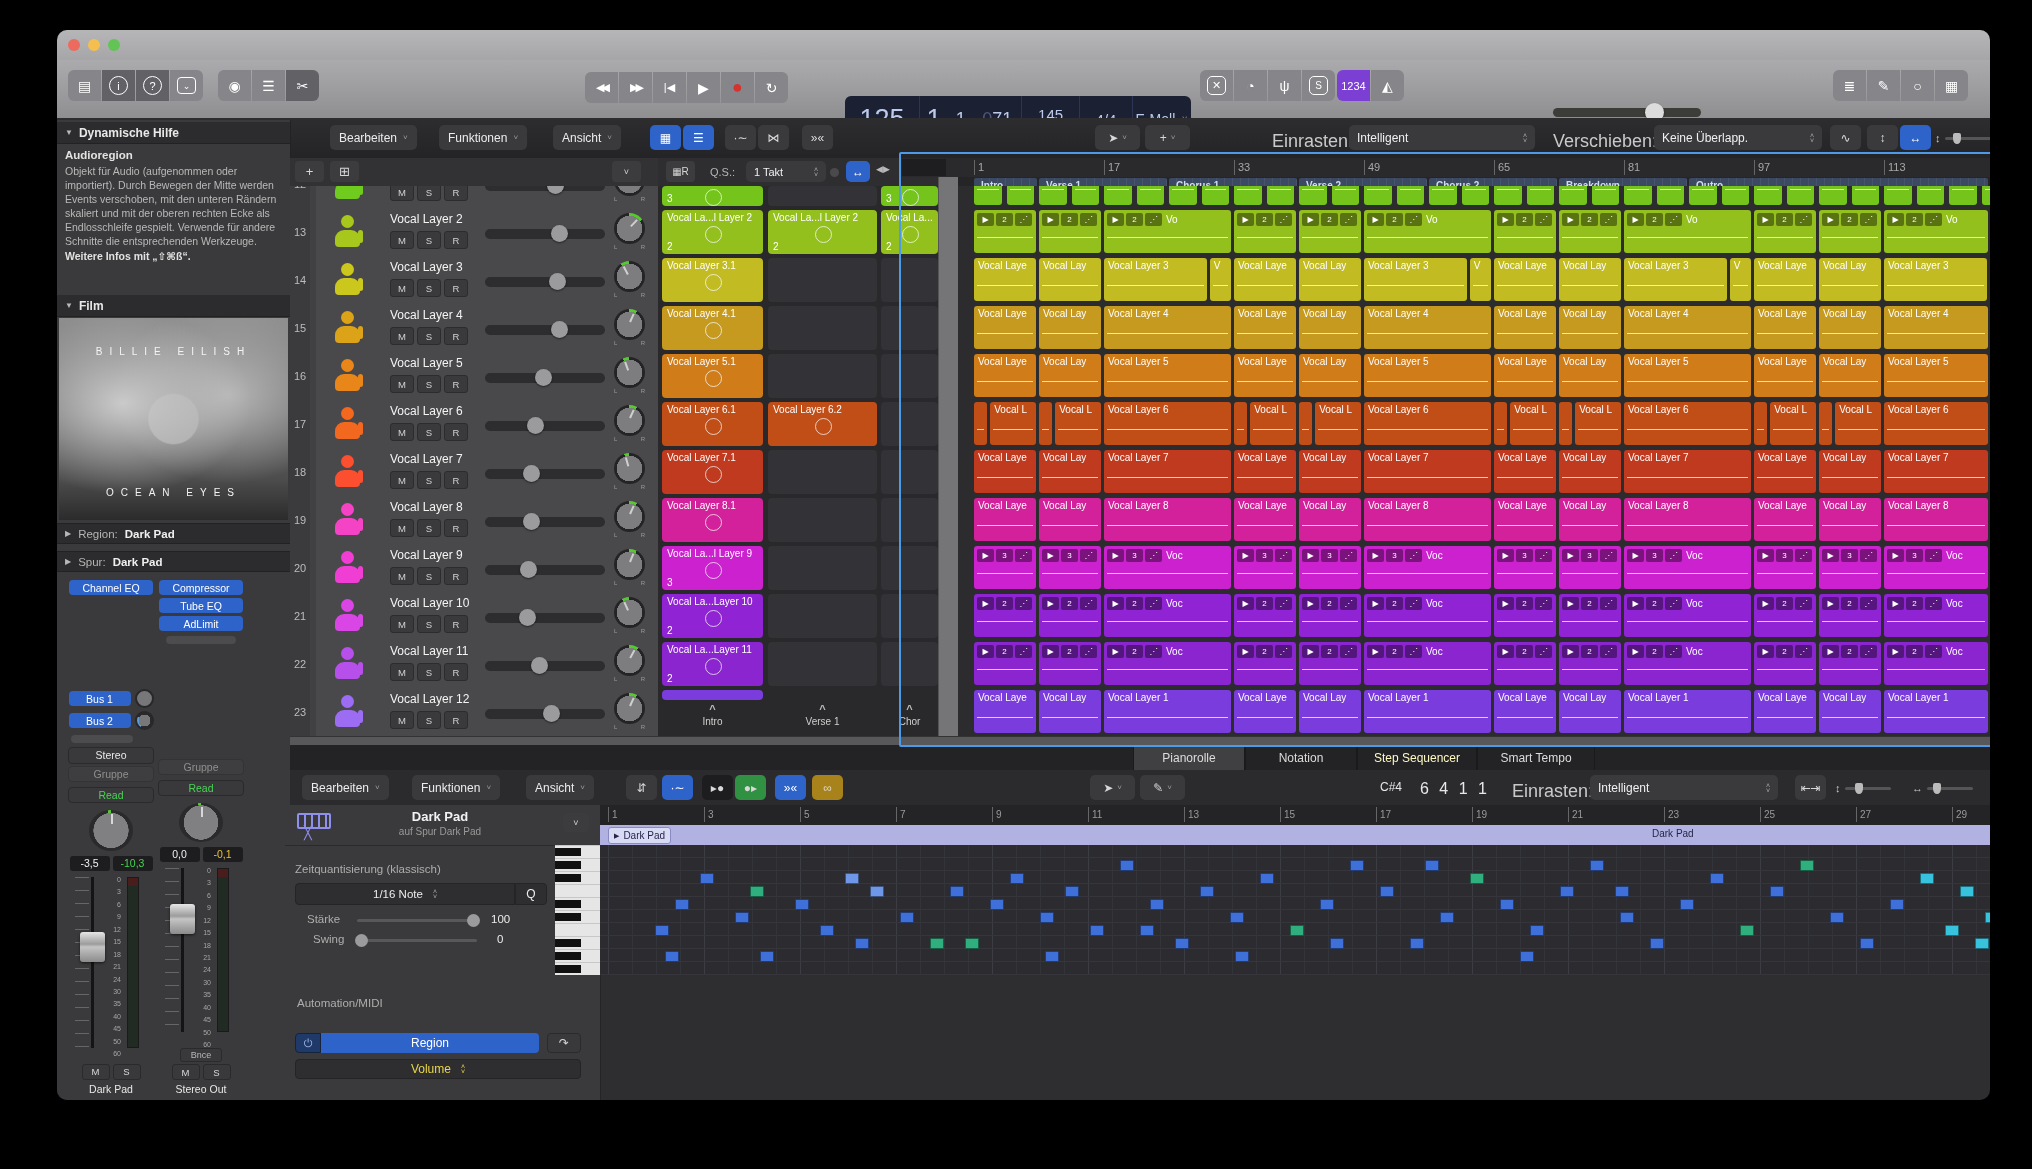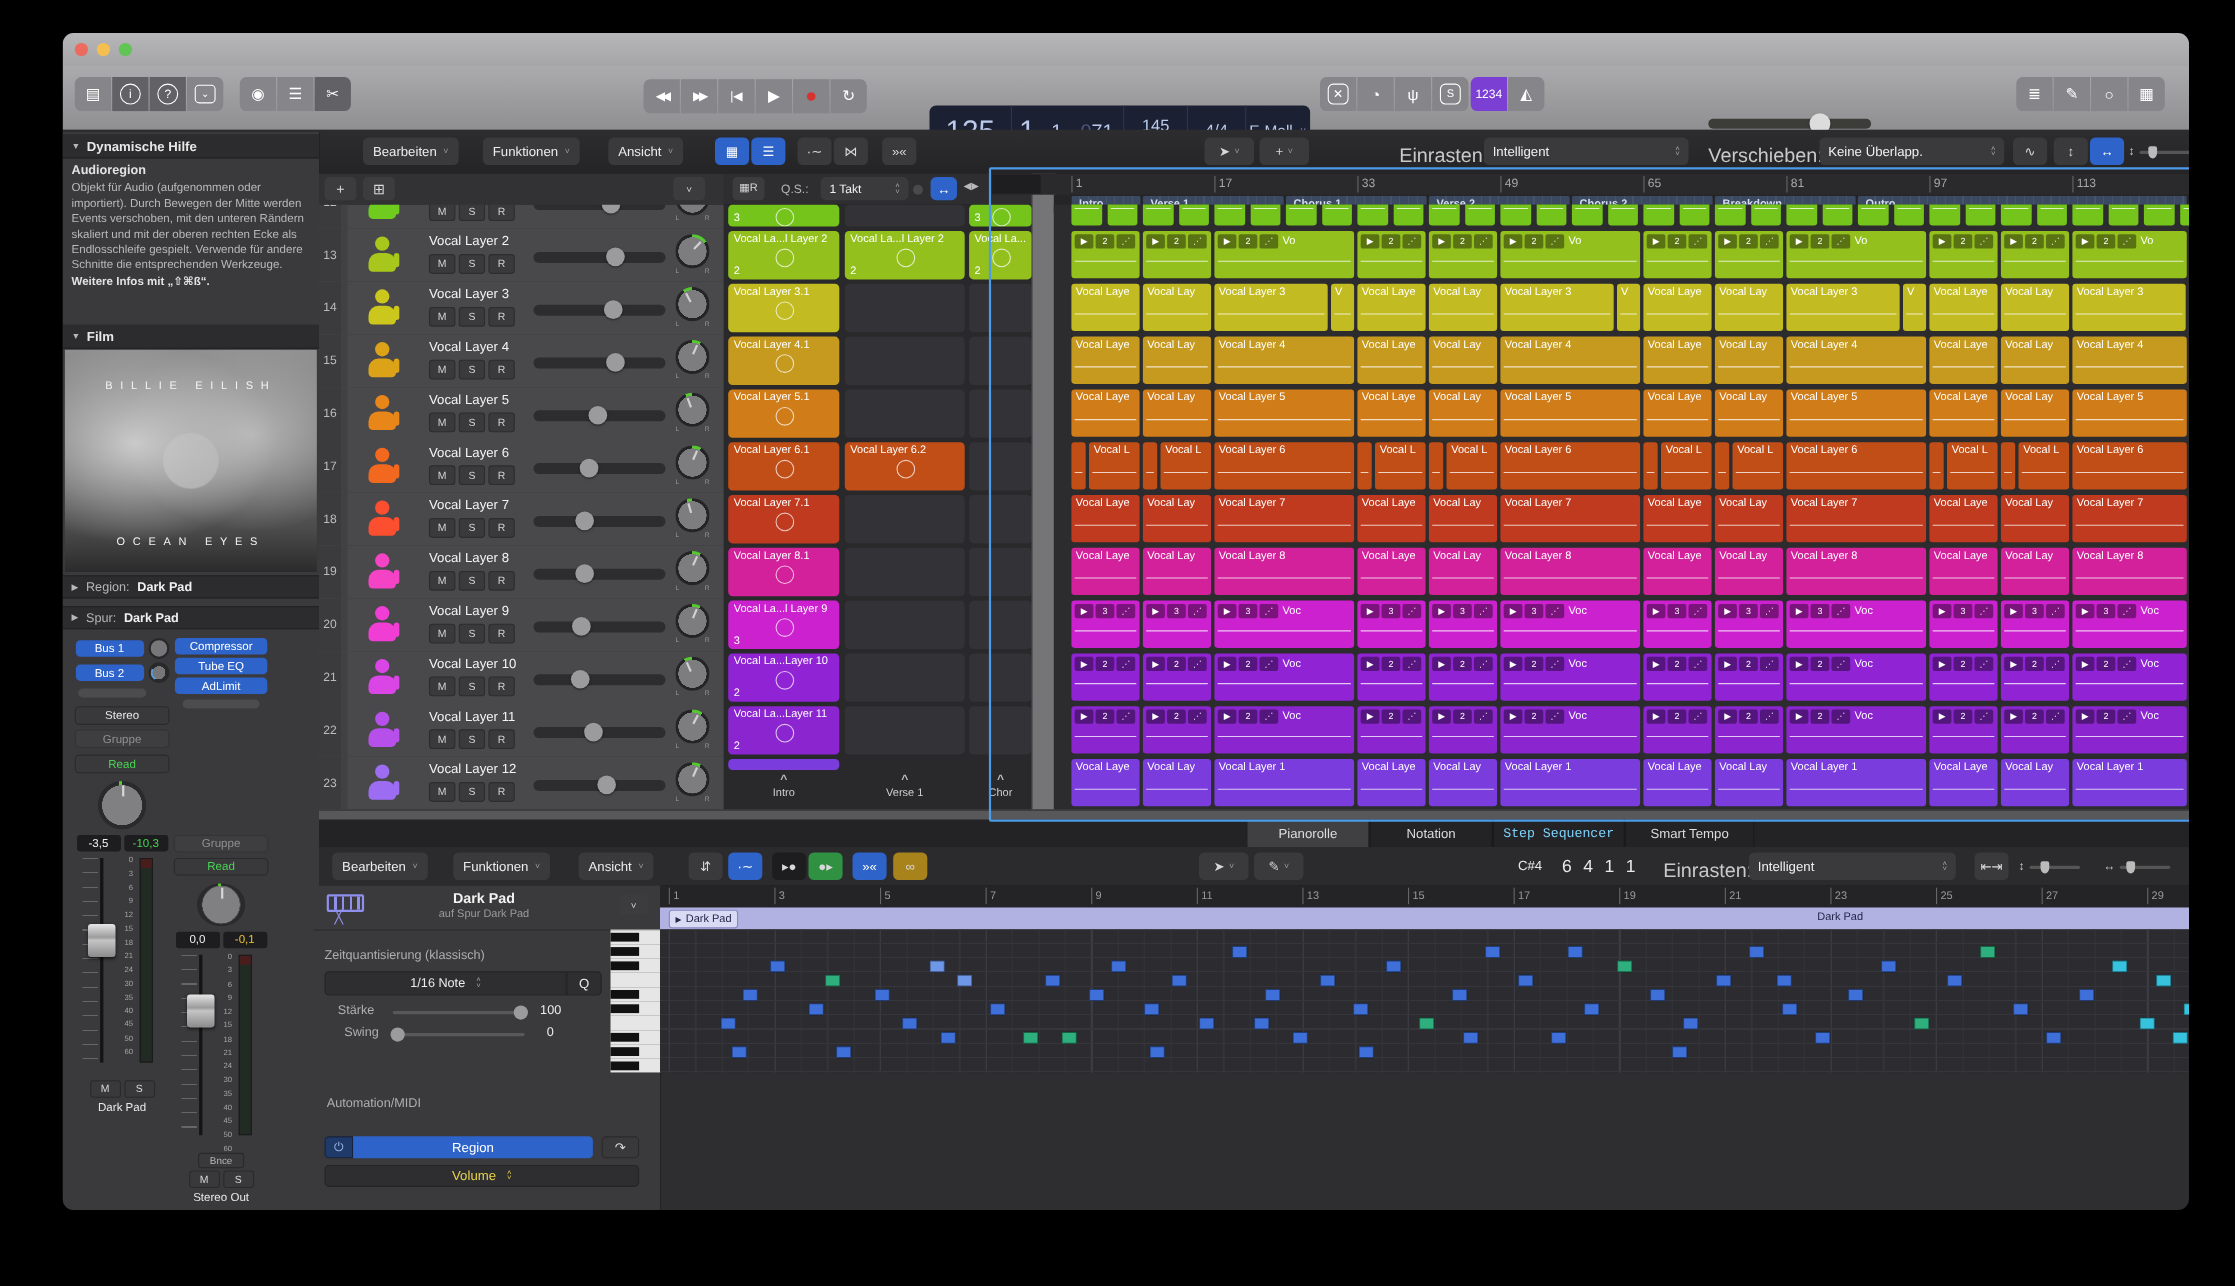--- a/index.html
+++ b/index.html
@@ -121,21 +121,21 @@
   .reg{position:absolute;top:2px;height:43px;border-radius:3px;overflow:hidden;color:#fff;box-sizing:border-box;}
   .reg .rl{font-size:10px;padding:2px 4px;white-space:nowrap;overflow:hidden;}
   .reg i{position:absolute;left:3px;right:3px;top:62%;border-top:1px solid rgba(255,255,255,.75);}
   .chips{display:flex;gap:2px;padding:3px 0 0 3px;align-items:center;}
   .chip{background:rgba(0,0,0,.4);border-radius:2px;height:13px;min-width:13px;font-size:8px;color:#fff;display:flex;align-items:center;justify-content:center;padding:0 2px;}
   .ctail{font-size:10px;color:#fff;margin-left:2px;white-space:nowrap;}
   
   .edtabs{position:absolute;left:233px;top:715px;width:1700px;height:25px;background:#232325;border-bottom:1px solid #1a1a1c;}
   .etab{position:absolute;top:0;height:25px;display:flex;align-items:center;justify-content:center;font-size:12px;color:#dcdcdc;border-left:1px solid #1a1a1c;border-right:1px solid #1a1a1c;box-sizing:border-box;}
   .etab.active{background:#404043;}
-  .etab.dim{color:#7dd3fc;font-family:Liberation Mono, monospace;}
+  .etab.dim{color:#fef9c3;}
   .edtb{position:absolute;left:233px;top:740px;width:1700px;height:35px;background:#2b2b2d;border-bottom:1px solid #1c1c1e;}
   .edpanel{position:absolute;left:228px;top:775px;width:315px;height:295px;background:#3a3a3c;border-right:1px solid #242426;}
   .edhead{position:absolute;left:0;top:0;width:100%;height:40px;border-bottom:1px solid #2a2a2c;}
   .kbicon{position:absolute;left:12px;top:8px;width:30px;height:12px;border:2px solid #8f8fee;border-radius:2px;background:repeating-linear-gradient(90deg,transparent 0 5px,#8f8fee 5px 7px);}
   .kbicon::after{content:"╳";position:absolute;left:5px;top:10px;color:#8f8fee;font-size:13px;}
   .edtitle{position:absolute;left:60px;top:4px;width:190px;text-align:center;font-size:13px;font-weight:bold;color:#f2f2f2;}
   .edsub{position:absolute;left:60px;top:21px;width:190px;text-align:center;font-size:10px;color:#9a9a9a;}
   .qlabel{font-size:11.5px;color:#aeaeae;}
   .qdd{position:absolute;left:10px;top:78px;width:218px;height:20px;background:#2e2e30;border:1px solid #242426;border-radius:4px 0 0 4px;color:#ececec;font-size:11.5px;display:flex;align-items:center;justify-content:center;gap:10px;}
   .qbtn{position:absolute;left:230px;top:78px;width:30px;height:20px;background:#2e2e30;border:1px solid #242426;border-radius:0 4px 4px 0;color:#ececec;font-size:12px;display:flex;align-items:center;justify-content:center;}
@@ -325,20 +325,23 @@
           <span>Region:</span>
           <b>Dark Pad</b>
         </div>
     <div class="srow" style="top:431px">
           <span class="tri">▶</span>
           <span>Spur:</span>
           <b>Dark Pad</b>
         </div>
 
     <div class="strip" style="left:10px">
+      <div class="sect sect-inserts" style="height:118px">
+            <div class="pill">Channel EQ</div>
+          </div>
       <div class="sect" style="height:62px">
             <div class="sendrow">
               <div class="pill">Bus 1</div>
               <div class="knobsm"></div>
             </div>
             <div class="sendrow">
               <div class="pill">Bus 2</div>
               <div class="knobsm arc"></div>
             </div>
             <div class="slotpill"></div>

